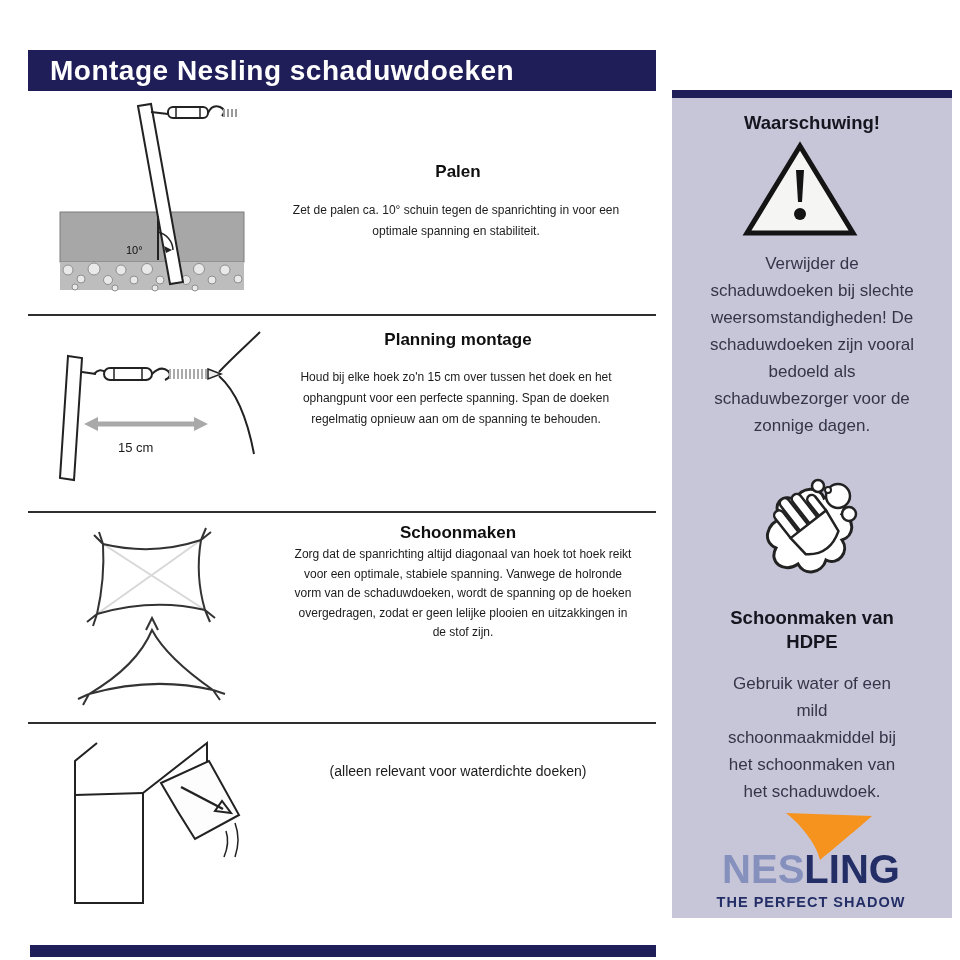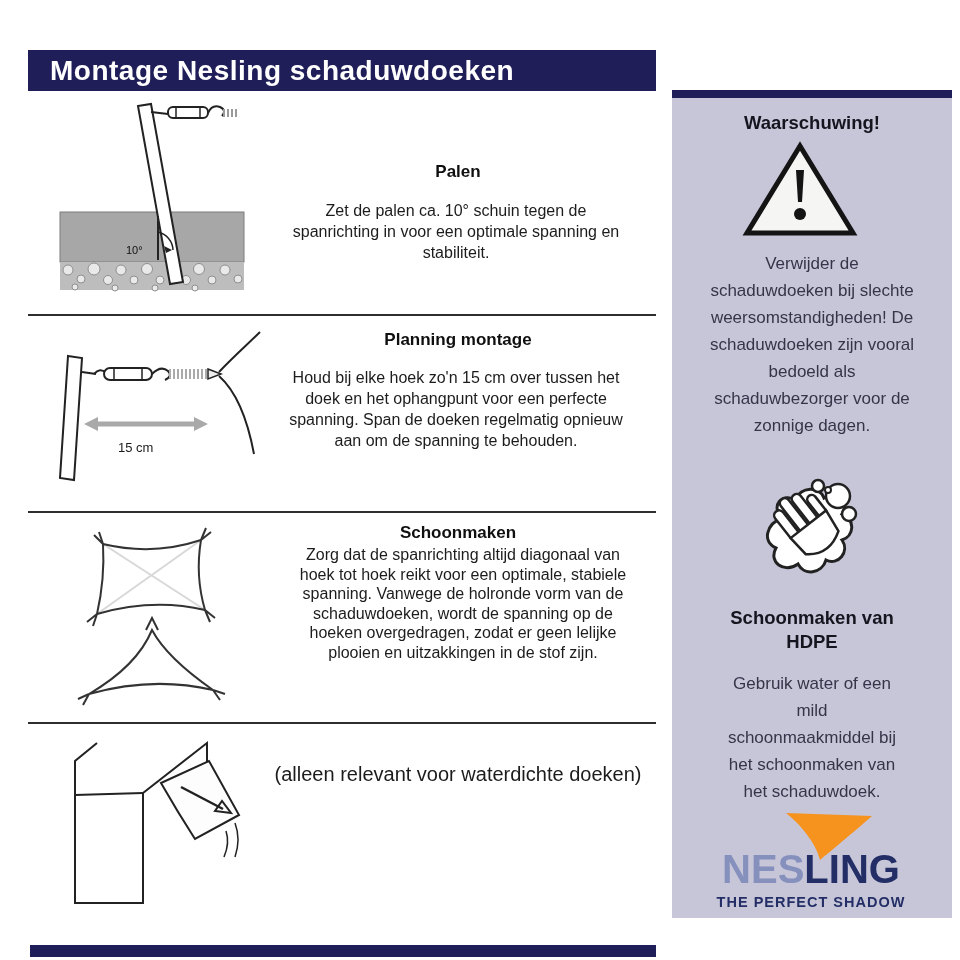--- a/index.html
+++ b/index.html
@@ -4,22 +4,22 @@
 <style>
   html,body{margin:0;padding:0;background:#fff;}
   .canvas{position:relative;width:960px;height:960px;background:#ffffff;overflow:hidden;
           font-family:"Liberation Sans","DejaVu Sans",sans-serif;}
   .header{position:absolute;left:28px;top:50px;width:628px;height:41px;background:var(--navy);
           color:#fff;font-weight:bold;font-size:28px;line-height:41px;padding-left:22px;
           box-sizing:border-box;letter-spacing:.5px;white-space:nowrap;}
   .divider{position:absolute;left:28px;width:628px;height:2px;background:#2e2e2e;}
   .sec-h{position:absolute;left:262px;width:392px;text-align:center;font-weight:bold;
          font-size:17px;color:#0f0f0f;}
-  .sec-sub{position:absolute;left:262px;width:392px;text-align:center;font-size:20px;color:#1c1c1c;}
-  .sec-b{position:absolute;text-align:center;font-size:16px;line-height:21px;color:#1c1c1c;}
+  .sec-sub{position:absolute;left:262px;width:392px;text-align:center;font-size:14px;color:#1c1c1c;}
+  .sec-b{position:absolute;text-align:center;font-size:12px;line-height:21px;color:#1c1c1c;}
   .sec-b.tight{line-height:19.5px;}
   .diag{position:absolute;}
   .panel{position:absolute;left:672px;top:90px;width:280px;height:828px;background:var(--panel);
          border-top:8px solid var(--navy);box-sizing:border-box;}
   .p-h{position:absolute;left:0;width:100%;text-align:center;font-weight:bold;font-size:18.5px;color:#15151f;}
   .p-h.narrow{left:55px;width:170px;line-height:24px;}
   .p-b{position:absolute;text-align:center;font-size:17px;line-height:27px;color:#35354a;}
   .tri{position:absolute;left:70px;top:42px;}
   .wash{position:absolute;left:80px;top:378px;}
   .logo{position:absolute;left:24px;top:712px;width:230px;height:106px;}

